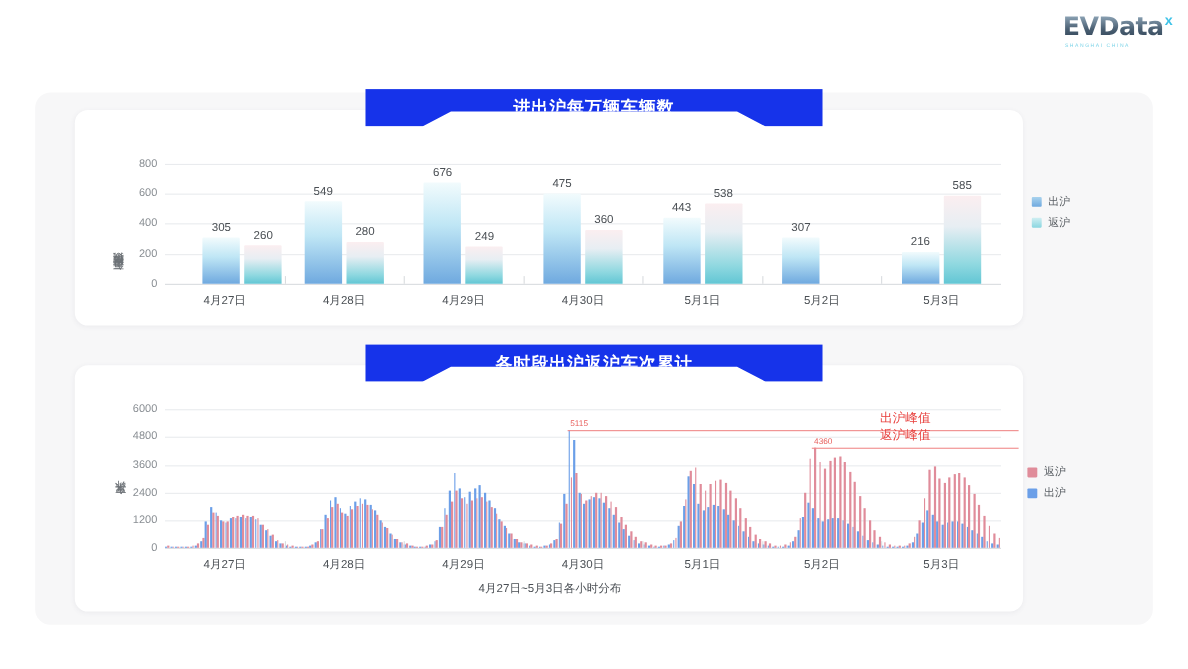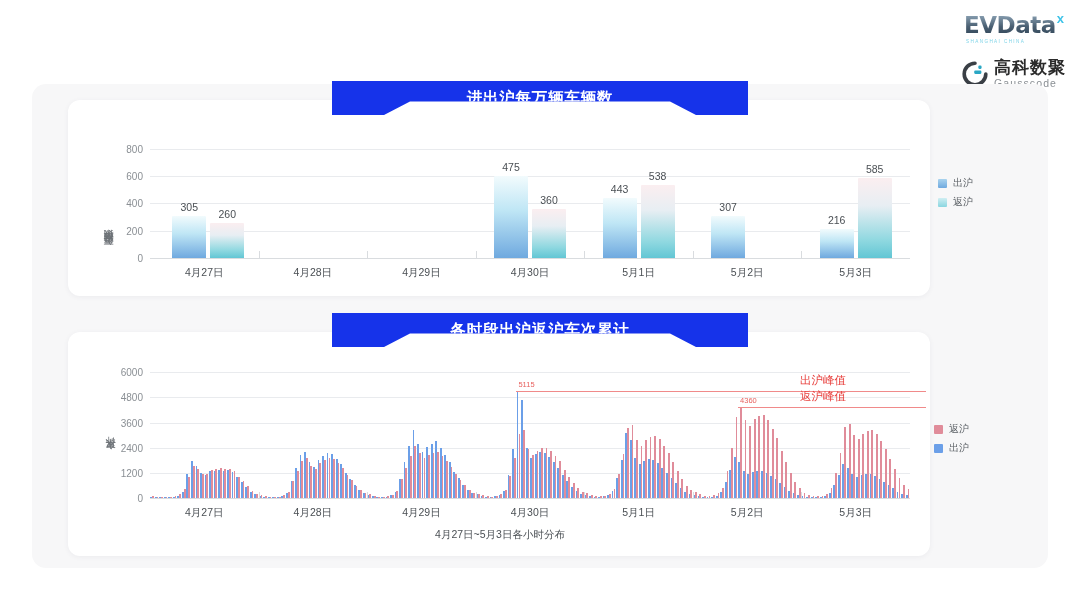--- a/index.html
+++ b/index.html
@@ -92,33 +92,20 @@
   <div class="logos">
 
     <div class="evdata">
       <div class="evdata-row">
         <span class="evdata-word">EVData</span>
         <span class="evdata-x">x</span>
       </div>
       <div class="evdata-sub">SHANGHAI CHINA</div>
     </div>
 
-    <div class="gauss">
-      <div class="gauss-mark">
-        <svg width="26" height="26" viewBox="0 0 26 26">
-          <path d="M13 2.2A10.8 10.8 0 1 0 23.8 13" fill="none" stroke="#3a3f45" stroke-width="3.6" stroke-linecap="round"></path>
-          <rect x="12.2" y="9.6" width="7.2" height="3.3" rx="1.1" fill="#2aa7c4"></rect>
-          <rect x="16.3" y="4.6" width="3.3" height="3.3" rx="1.1" fill="#2aa7c4"></rect>
-        </svg>
-      </div>
-      <div class="gauss-txt">
-        <span class="gauss-cn">高科数聚</span>
-        <span class="gauss-en">Gausscode</span>
-      </div>
-    </div>
 
   </div>
 </div>
 
 <div class="panel"></div>
 
 <div class="card" id="card1"></div>
 <div class="banner" id="banner1">进出沪每万辆车辆数</div>
 
 <div class="plot" id="plot1">
@@ -126,31 +113,47 @@
     <div class="ytick" style="top: 120px;">0</div>
     <div class="gridline" style="top: 92.7273px;"></div>
     <div class="ytick" style="top: 92.7273px;">200</div>
     <div class="gridline" style="top: 65.4545px;"></div>
     <div class="ytick" style="top: 65.4545px;">400</div>
     <div class="gridline" style="top: 38.1818px;"></div>
     <div class="ytick" style="top: 38.1818px;">600</div>
     <div class="gridline" style="top: 10.9091px;"></div>
     <div class="ytick" style="top: 10.9091px;">800</div>
     <div class="ylabel" style="left: -48px; top: 4px; height: 112px;">每万辆出行车辆数</div>
-    <div class="grp" style="left: 4px; width: 108.571px;">
+    <div class="grp" style="left: 16px; width: 108.571px;">
       <div class="bar out" style="height: 41.5909px; left: 18.2857px;">
         <div class="bar-val">305</div>
       </div>
       <div class="bar ret" style="height: 35.4545px; left: 56.2857px;">
         <div class="bar-val">260</div>
       </div>
     </div>
     <div class="xtick" style="left: 54.2857px;">4月27日</div>
+    <div class="grp" style="left: 108.571px; width: 108.571px;">
+      <div class="bar out" style="height: 74.8636px; left: 18.2857px;">
+        <div class="bar-val">549</div>
+      </div>
+      <div class="bar ret" style="height: 38.1818px; left: 56.2857px;">
+        <div class="bar-val">280</div>
+      </div>
+    </div>
     <div class="xtick" style="left: 162.857px;">4月28日</div>
     <div style="position: absolute; left: 108.571px; bottom: 0px; width: 1px; height: 7px; background: rgb(217, 220, 223);"></div>
+    <div class="grp" style="left: 217.143px; width: 108.571px;">
+      <div class="bar out" style="height: 92.1818px; left: 18.2857px;">
+        <div class="bar-val">676</div>
+      </div>
+      <div class="bar ret" style="height: 33.9545px; left: 56.2857px;">
+        <div class="bar-val">249</div>
+      </div>
+    </div>
     <div class="xtick" style="left: 271.429px;">4月29日</div>
     <div style="position: absolute; left: 217.143px; bottom: 0px; width: 1px; height: 7px; background: rgb(217, 220, 223);"></div>
     <div class="grp" style="left: 325.714px; width: 108.571px;">
       <div class="bar out" style="height: 81.5455px; left: 18.2857px;">
         <div class="bar-val">475</div>
       </div>
       <div class="bar ret" style="height: 49.0909px; left: 56.2857px;">
         <div class="bar-val">360</div>
       </div>
     </div>

